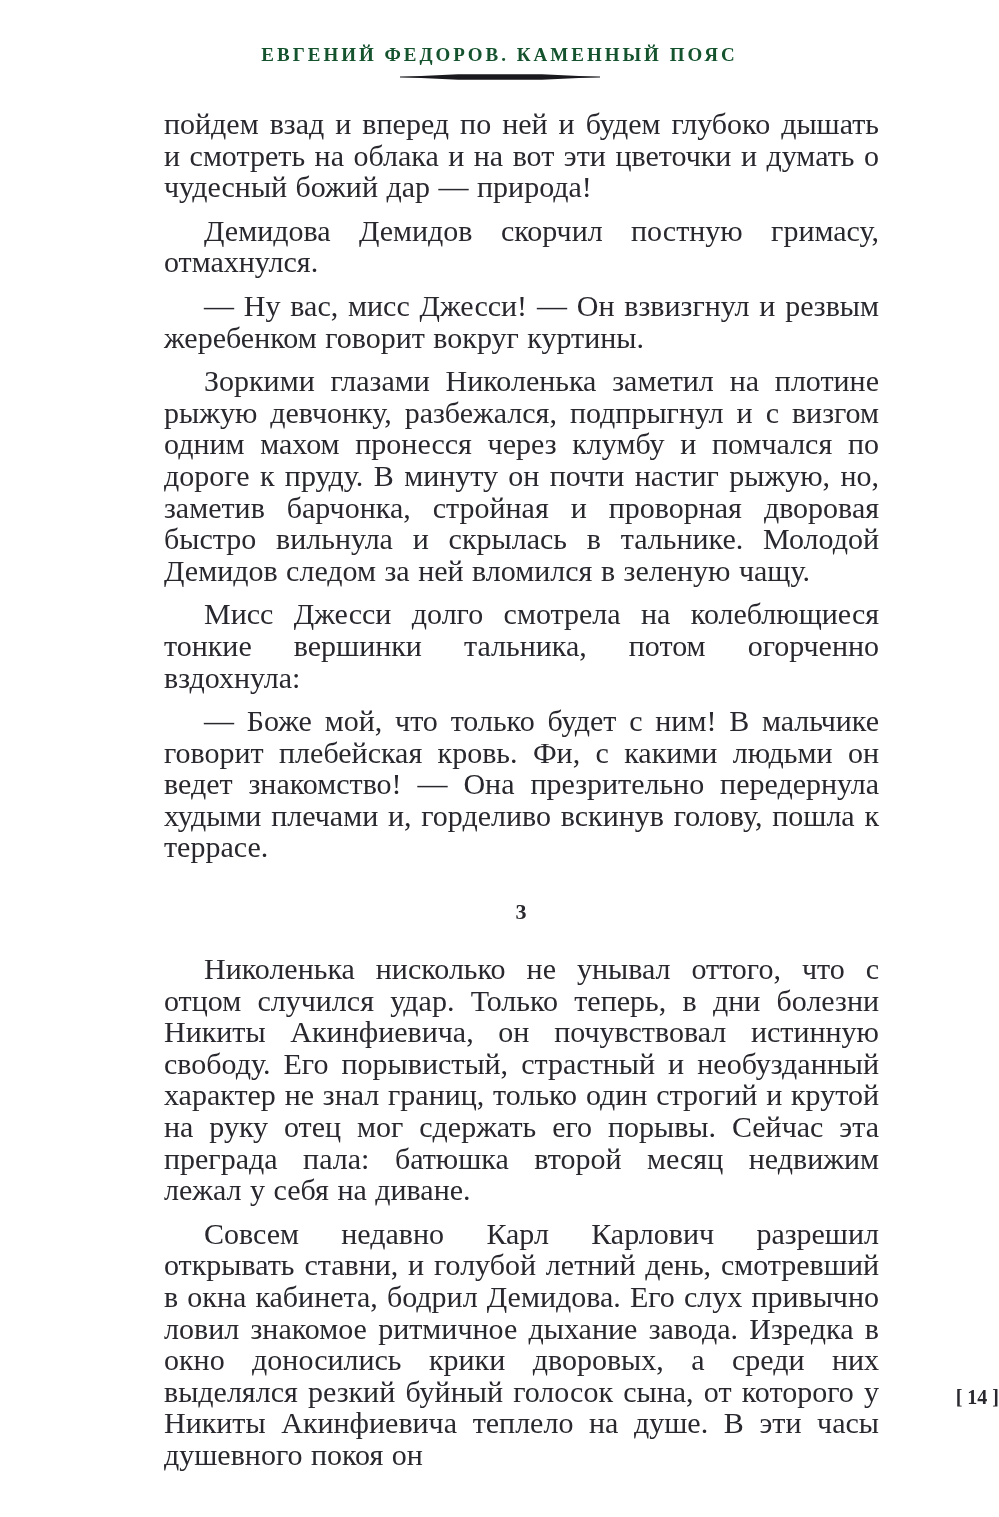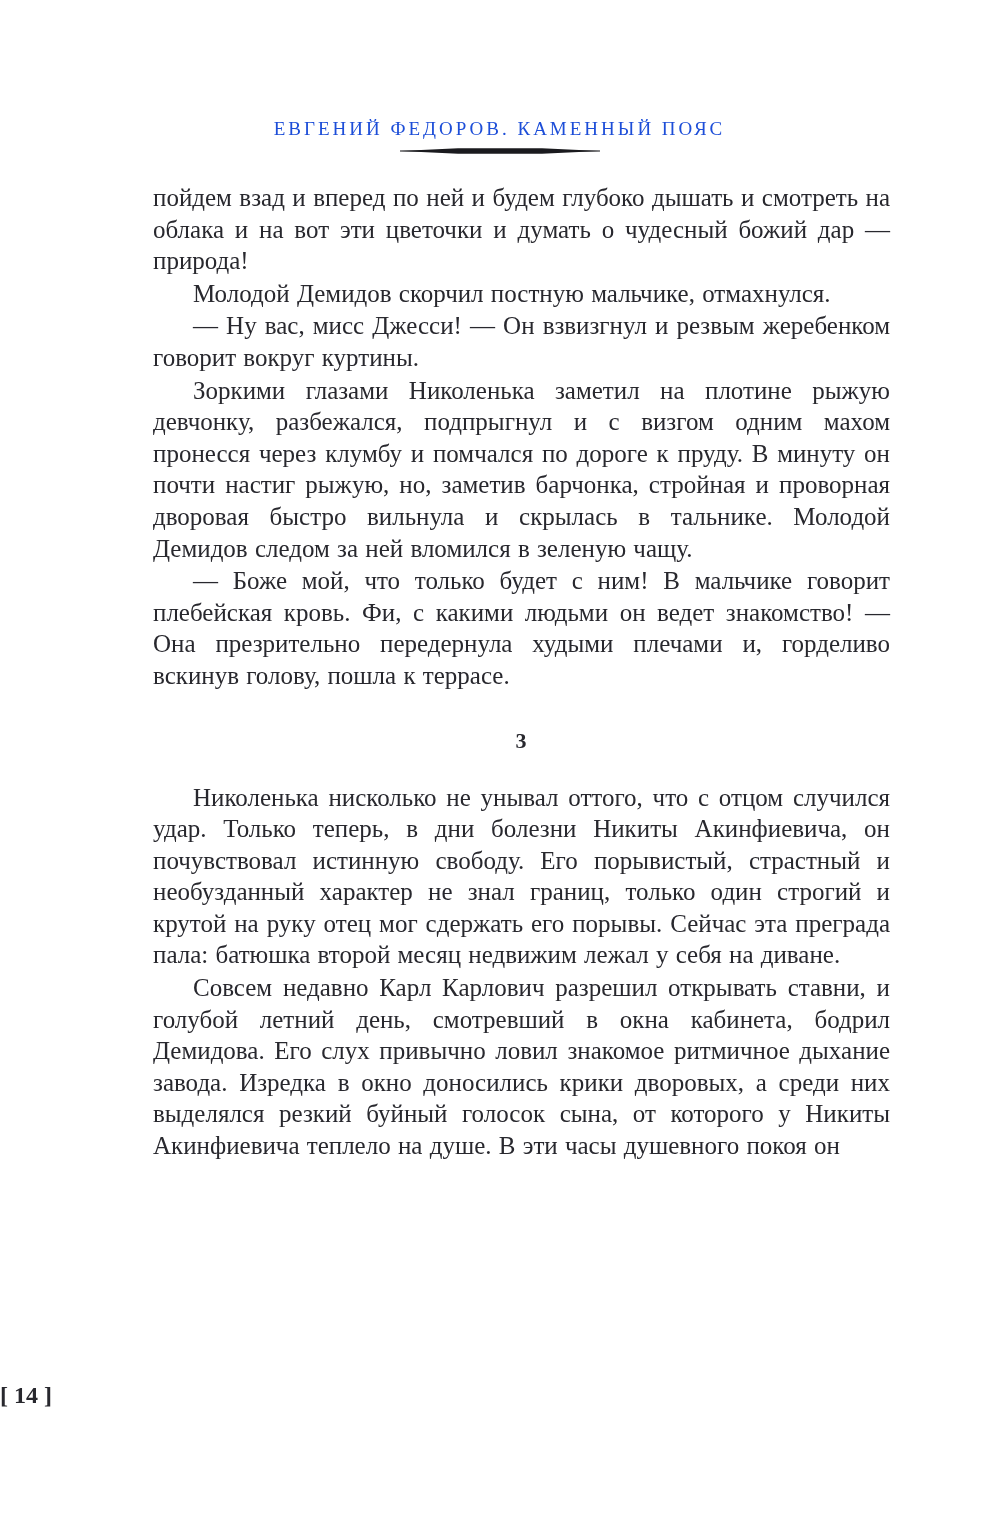--- a/index.html
+++ b/index.html
@@ -11,38 +11,38 @@
     position: relative;
     width: 999px;
     height: 1517px;
     margin: 0 auto;
     background: #ffffff;
     font-family: "Liberation Serif", "DejaVu Serif", serif;
     color: #28282e;
     overflow: hidden;
   }
   .running-head {
-    padding-top: 118px;
+    padding-top: 44px;
     text-align: center;
     font-size: 19px;
-    font-weight: 400;
+    font-weight: 700;
     letter-spacing: 3px;
-    color: #1d4ed8;
+    color: #14532d;
   }
   .rule-wrap {
     text-align: center;
     margin-top: 7px;
     line-height: 0;
   }
   .body-text {
     margin: 27px 108px 0 152px;
   }
   .body-text p {
-    margin: 1px;
-    font-size: 25px;
+    margin: 12px;
+    font-size: 30px;
     line-height: 31.6px;
     text-align: justify;
     text-indent: 40px;
     hyphens: auto;
     -webkit-hyphens: auto;
     word-spacing: 1px;
   }
   .body-text p.no-indent {
     text-indent: 0;
   }
@@ -51,45 +51,46 @@
     font-size: 22px;
     font-weight: 700;
     margin: 36px 0 28px 0;
     letter-spacing: 1px;
   }
   .page-number {
     position: absolute;
     left: 0;
     right: 0;
     bottom: 108px;
-    text-align: left;
-    font-size: 24px;
+    text-align: right;
+    font-size: 20px;
     font-weight: 700;
     color: #28282e;
   }
 </style>
 </head>
 <body>
 
 <div class="page">
 
   <div class="running-head">ЕВГЕНИЙ ФЕДОРОВ. КАМЕННЫЙ ПОЯС</div>
 
   <div class="rule-wrap">
     <svg width="200" height="8" viewBox="0 0 200 8" aria-hidden="true">
       <polygon points="0,4 58,1.2 142,1.2 200,4 142,6.8 58,6.8" fill="#1a1a1e"></polygon>
       <rect x="0" y="3.5" width="200" height="1" fill="#1a1a1e"></rect>
     </svg>
   </div>
 
   <div class="body-text">
     <p class="no-indent">пойдем взад и вперед по ней и будем глубоко дышать и смотреть на облака и на вот эти цветочки и думать о чудесный божий дар — природа!</p>
-    <p>Молодой Демидов скорчил постную мальчике, отмахнулся.</p>
+    <p>Демидова Демидов скорчил постную гримасу, отмахнулся.</p>
     <p>— Ну вас, мисс Джесси! — Он взвизгнул и резвым жеребенком говорит вокруг куртины.</p>
     <p>Зоркими глазами Николенька заметил на плотине рыжую девчонку, разбежался, подпрыгнул и с визгом одним махом пронесся через клумбу и помчался по дороге к пруду. В минуту он почти настиг рыжую, но, заметив барчонка, стройная и проворная дворовая быстро вильнула и скрылась в тальнике. Молодой Демидов следом за ней вломился в зеленую чащу.</p>
+    <p>Мисс Джесси долго смотрела на колеблющиеся тонкие вершинки тальника, потом огорченно вздохнула:</p>
     <p>— Боже мой, что только будет с ним! В мальчике говорит плебейская кровь. Фи, с какими людьми он ведет знакомство! — Она презрительно передернула худыми плечами и, горделиво вскинув голову, пошла к террасе.</p>
 
     <div class="chapter-number">3</div>
 
     <p>Николенька нисколько не унывал оттого, что с отцом случился удар. Только теперь, в дни болезни Никиты Акинфиевича, он почувствовал истинную свободу. Его порывистый, страстный и необузданный характер не знал границ, только один строгий и крутой на руку отец мог сдержать его порывы. Сейчас эта преграда пала: батюшка второй месяц недвижим лежал у себя на диване.</p>
     <p>Совсем недавно Карл Карлович разрешил открывать ставни, и голубой летний день, смотревший в окна кабинета, бодрил Демидова. Его слух привычно ловил знакомое ритмичное дыхание завода. Изредка в окно доносились крики дворовых, а среди них выделялся резкий буйный голосок сына, от которого у Никиты Акинфиевича теплело на душе. В эти часы душевного покоя он</p>
   </div>
 
   <div class="page-number">[ 14 ]</div>
 

